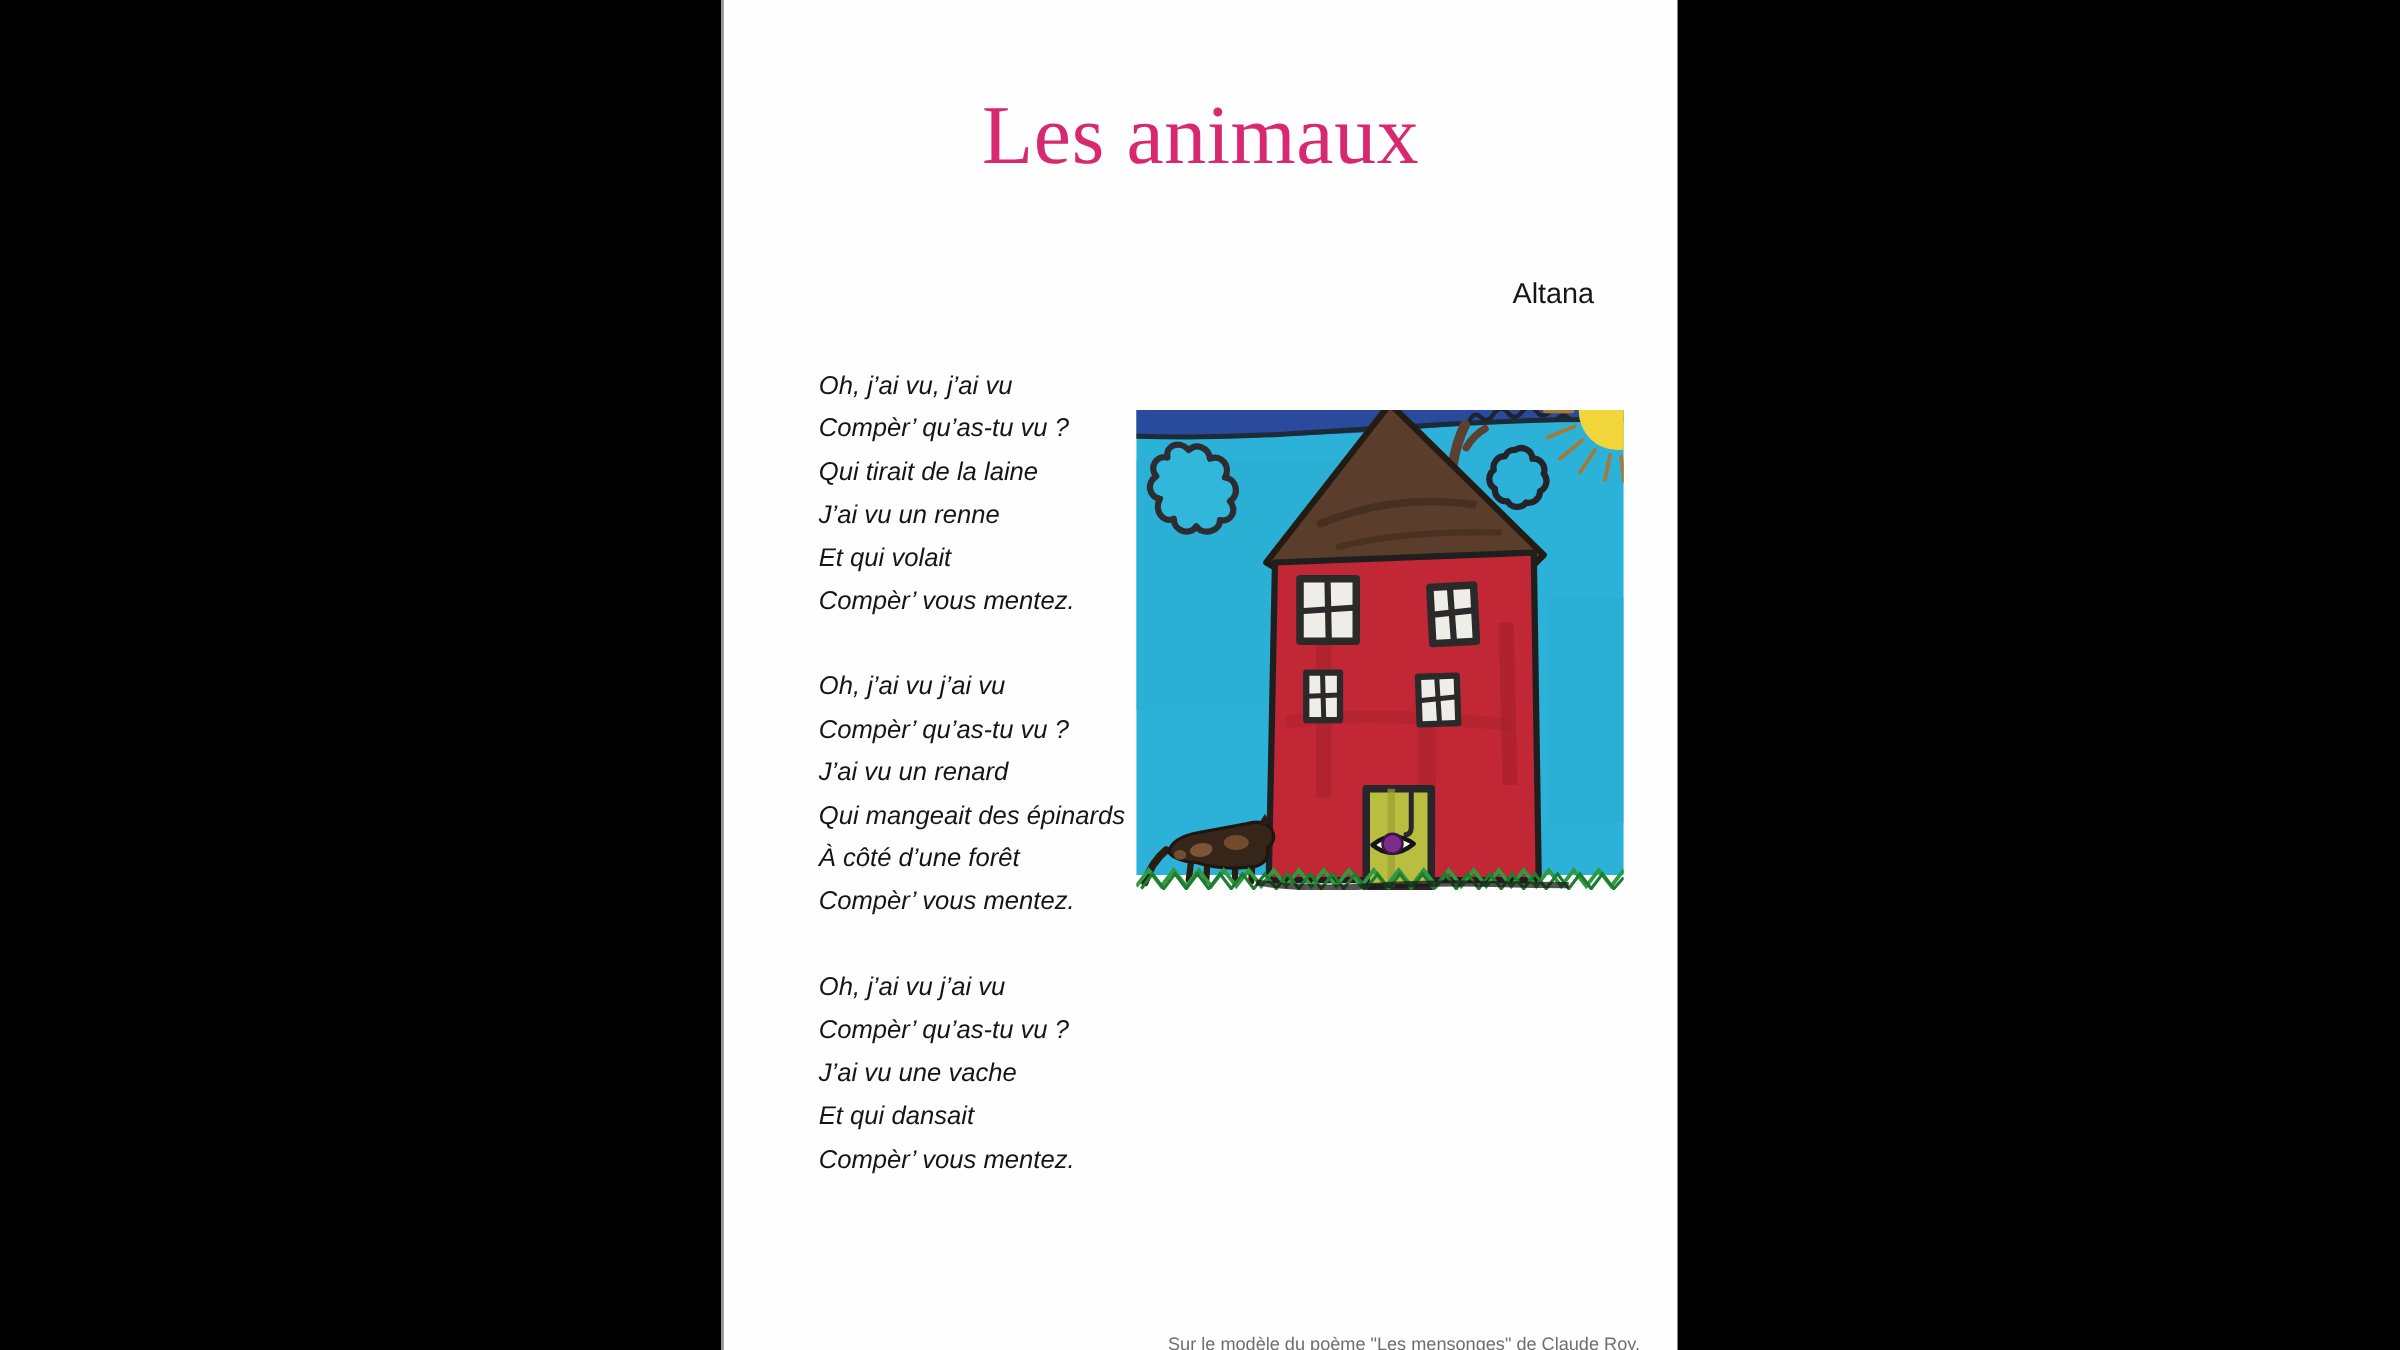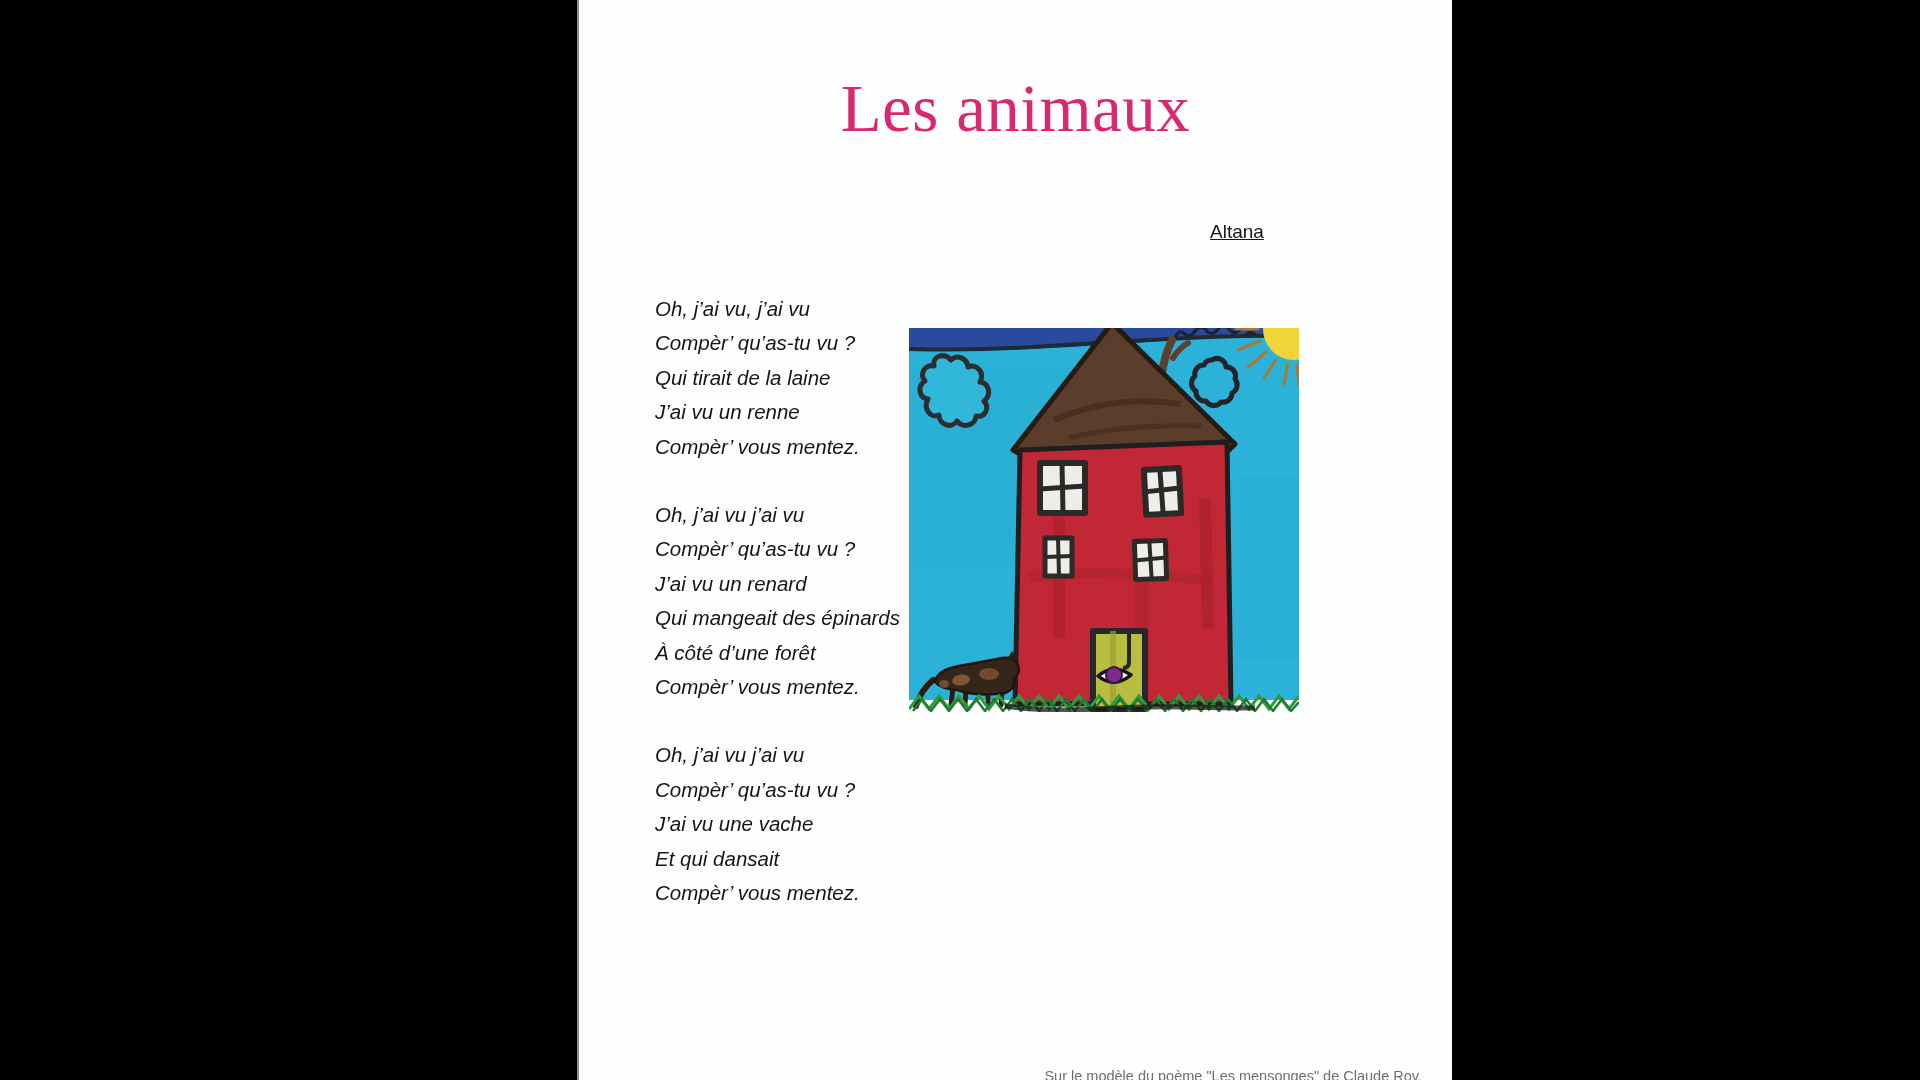--- a/index.html
+++ b/index.html
@@ -5,36 +5,36 @@
   html,body { margin:0; padding:0; }
   body {
     width:1920px; height:1080px;
     background:#000;
     position:relative;
     overflow:hidden;
     font-family:"Liberation Sans", sans-serif;
   }
   .page {
     position:absolute; left:577px; top:0;
-    width:875px; height:1080px;
+    width:765px; height:1080px;
     background:#fffefe;
     border-left:2px solid #8f8f8f;
     box-sizing:border-box;
   }
   .title {
     position:absolute; top:70px; left:0; width:100%;
     text-align:center;
     font-family:"Liberation Serif", serif;
     font-size:67px; font-weight:400;
     color:#d8286f;
     letter-spacing:0.5px;
   }
   .author {
     position:absolute; top:221px; left:631px;
-    font-size:19px; color:#161616;text-decoration:underline;
+    font-size:23px; color:#161616;
   }
   .poem {
     position:absolute; top:292px; left:76px;
     font-size:20.5px; line-height:34.4px;
     color:#151515;
     font-style:italic;
   }
   .stanza { margin:0 0 34px 0; }
   .poem-line { white-space:pre-wrap; }
   .illustration {
@@ -55,20 +55,21 @@
   <div class="title">Les animaux</div>
 
   <div class="author">Altana</div>
 
   <div class="poem">
     <div class="stanza">
       <div class="poem-line">Oh, j’ai vu, j’ai vu</div>
       <div class="poem-line">Compèr’ qu’as-tu vu ?</div>
       <div class="poem-line">Qui tirait de la laine</div>
       <div class="poem-line">J’ai vu un renne</div>
+      <div class="poem-line">Et qui volait</div>
       <div class="poem-line">Compèr’ vous mentez.</div>
     </div>
     <div class="stanza">
       <div class="poem-line">Oh, j’ai vu j’ai vu</div>
       <div class="poem-line">Compèr’ qu’as-tu vu ?</div>
       <div class="poem-line">J’ai vu un renard</div>
       <div class="poem-line">Qui mangeait des épinards</div>
       <div class="poem-line">À côté d’une forêt</div>
       <div class="poem-line">Compèr’ vous mentez.</div>
     </div>

